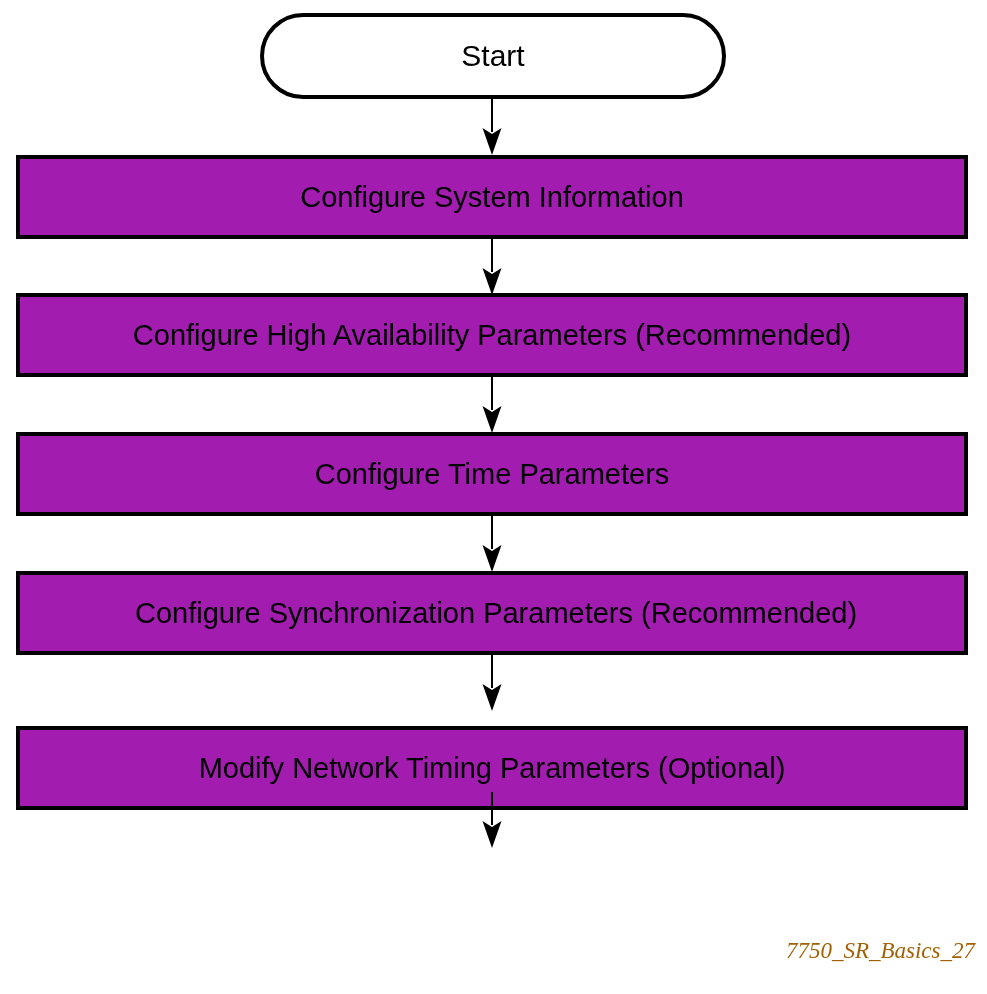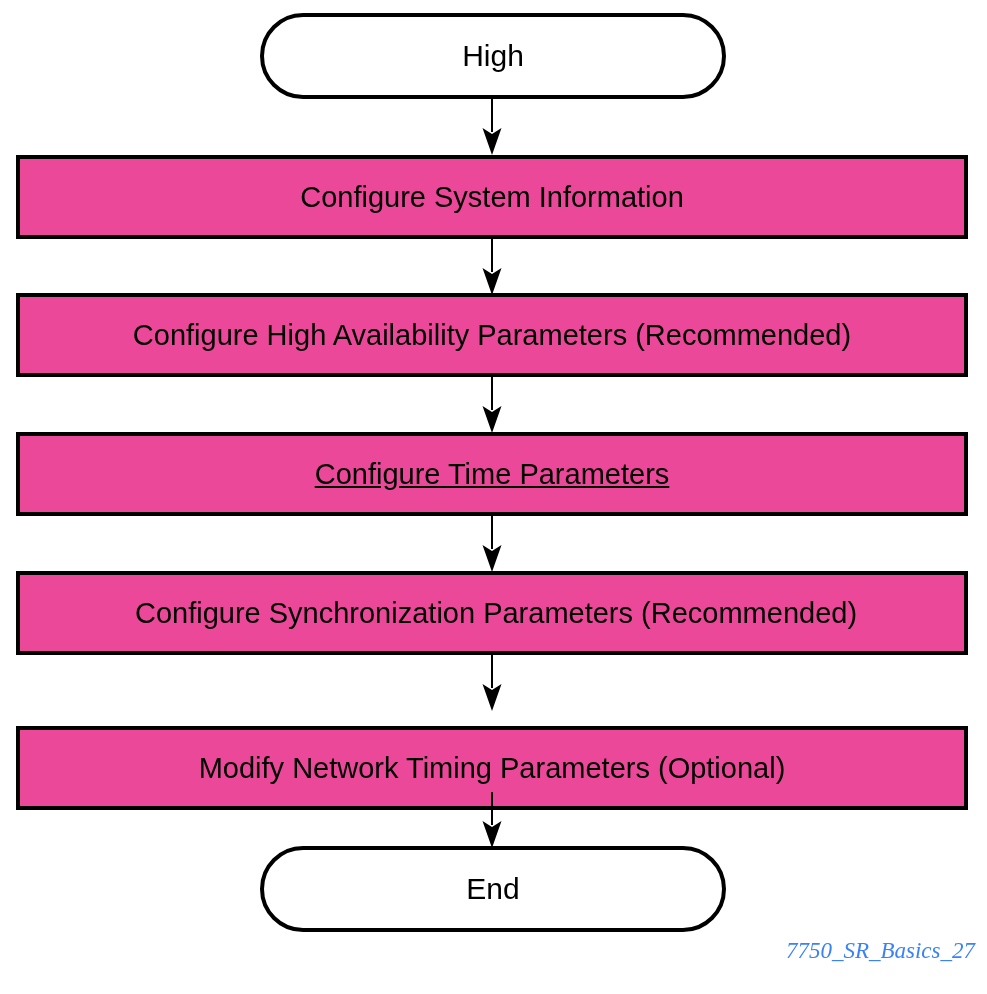--- a/index.html
+++ b/index.html
@@ -33,31 +33,31 @@
   }
   .terminator.start { top: 13px; }
   .terminator.end   { top: 846px; }
   .process {
     position: absolute;
     left: 16px;
     width: 952px;
     height: 84px;
     box-sizing: border-box;
     border: 4px solid #000000;
-    background: #ec4899;
+    background: #a21caf;
     display: flex;
     align-items: center;
     justify-content: center;
     font-size: 29px;
     line-height: 1;
     text-align: center;
   }
   .process.p1 { top: 155px; }
   .process.p2 { top: 293px; }
-  .process.p3 { top: 432px; text-decoration: underline; }
+  .process.p3 { top: 432px; }
   .process.p4 { top: 571px; padding-left: 8px; }
   .process.p5 { top: 710px; margin-top: 16px; }
   .arrow {
     position: absolute;
     left: 477px;
     width: 30px;
     height: 56px;
   }
   .arrow.a1 { top: 99px;  }
   .arrow.a2 { top: 239px; }
@@ -65,31 +65,31 @@
   .arrow.a4 { top: 516px; }
   .arrow.a5 { top: 655px; }
   .arrow.a6 { top: 792px; }
   .caption {
     position: absolute;
     right: 12px;
     top: 938px;
     font-family: "Liberation Serif", serif;
     font-style: italic;
     font-size: 23px;
-    color: #3b82f6;
+    color: #a16207;
     white-space: nowrap;
   }
 </style>
 </head>
 <body>
 
 <div class="canvas">
 
   <div class="terminator start">
-    <span>High</span>
+    <span>Start</span>
   </div>
 
   <svg class="arrow a1" viewBox="0 0 30 56">
     <line x1="15" y1="0" x2="15" y2="33" stroke="#000000" stroke-width="2"></line>
     <polygon points="15,56 5.5,29 15,35 24.5,29" fill="#000000"></polygon>
   </svg>
 
   <div class="process p1">
     <span>Configure System Information</span>
   </div>
@@ -128,19 +128,16 @@
 
   <div class="process p5">
     <span>Modify Network Timing Parameters (Optional)</span>
   </div>
 
   <svg class="arrow a6" viewBox="0 0 30 56">
     <line x1="15" y1="0" x2="15" y2="33" stroke="#000000" stroke-width="2"></line>
     <polygon points="15,56 5.5,29 15,35 24.5,29" fill="#000000"></polygon>
   </svg>
 
-  <div class="terminator end">
-    <span>End</span>
-  </div>
 
   <div class="caption">7750_SR_Basics_27</div>
 
 </div>
 
 </body></html>

